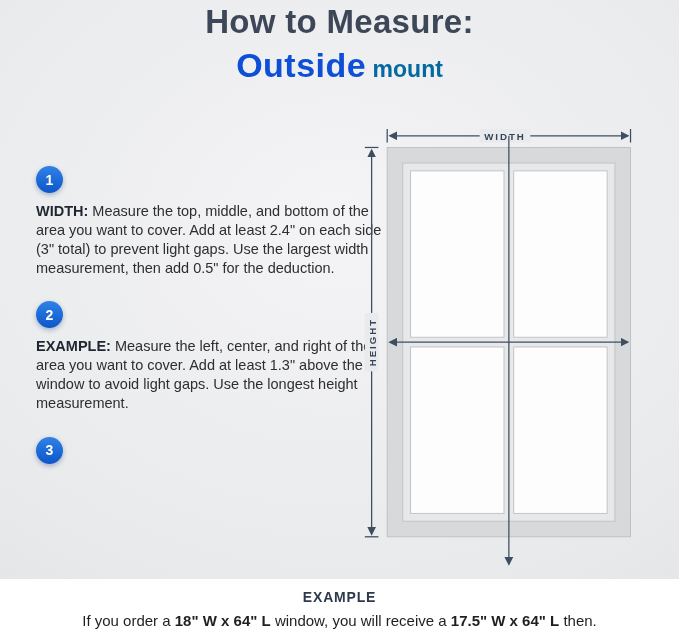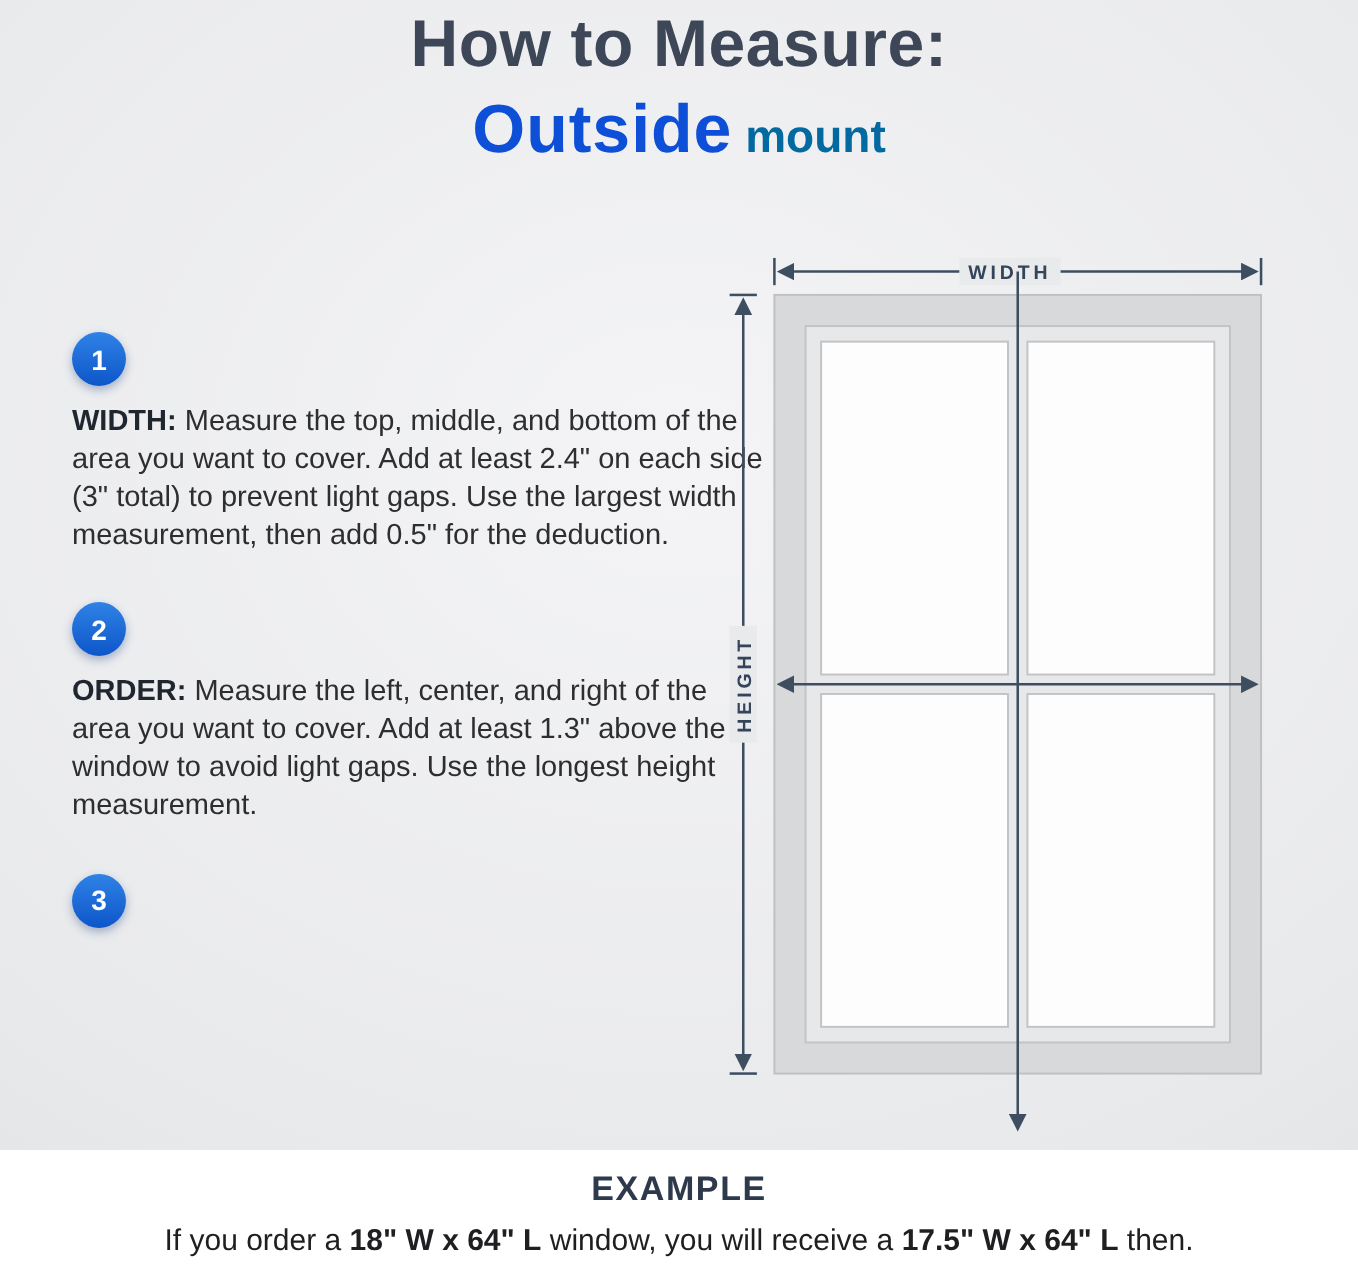--- a/index.html
+++ b/index.html
@@ -36,21 +36,21 @@
   .diagram { position: absolute; left: 358px; top: 128px; width: 292px; }
   .diagram svg { display: block; width: 100%; height: auto; }
   .meas-text { font-size: 10px; font-weight: 700; fill: #33445b; letter-spacing: 2px; font-family: "Liberation Sans", sans-serif; }
 
   
   .example {
     position: absolute; left: 0; right: 0; bottom: 0;
     background: #ffffff; text-align: center;
     padding: 10px 0 15px;
   }
-  .example-title { font-size: 17px; font-weight: 800; color: #2e3a4c; letter-spacing: 0.8px; margin-bottom: 7px; }
+  .example-title { font-size: 14px; font-weight: 800; color: #2e3a4c; letter-spacing: 0.8px; margin-bottom: 7px; }
   .example-text { font-size: 15px; color: #1f1f21; }
   .example-text .bold { font-weight: 700; }
 </style>
 </head>
 <body>
 
 <div class="header">
   <div class="h1">How to Measure:</div>
   <div class="h2">
     <span class="accent">Outside</span><span class="rest"> mount</span>
@@ -62,21 +62,21 @@
   <div class="step step-1">
     <div class="step-badge">1</div>
     <div class="step-text">
       <span class="step-label">WIDTH:</span><span> Measure the top, middle, and bottom of the area you want to cover. Add at least 2.4" on each side (3" total) to prevent light gaps. Use the largest width measurement, then add 0.5" for the deduction.</span>
     </div>
   </div>
 
   <div class="step step-2">
     <div class="step-badge">2</div>
     <div class="step-text">
-      <span class="step-label">ORDER:</span><span> Measure the left, center, and right of the area you want to cover. Add at least 1.3" above the window to avoid light gaps. Use the longest height measurement.</span>
+      <span class="step-label">EXAMPLE:</span><span> Measure the left, center, and right of the area you want to cover. Add at least 1.3" above the window to avoid light gaps. Use the longest height measurement.</span>
     </div>
   </div>
 
   <div class="step step-3">
     <div class="step-badge">3</div>
   </div>
 
 </div>
 
 <div class="diagram">

